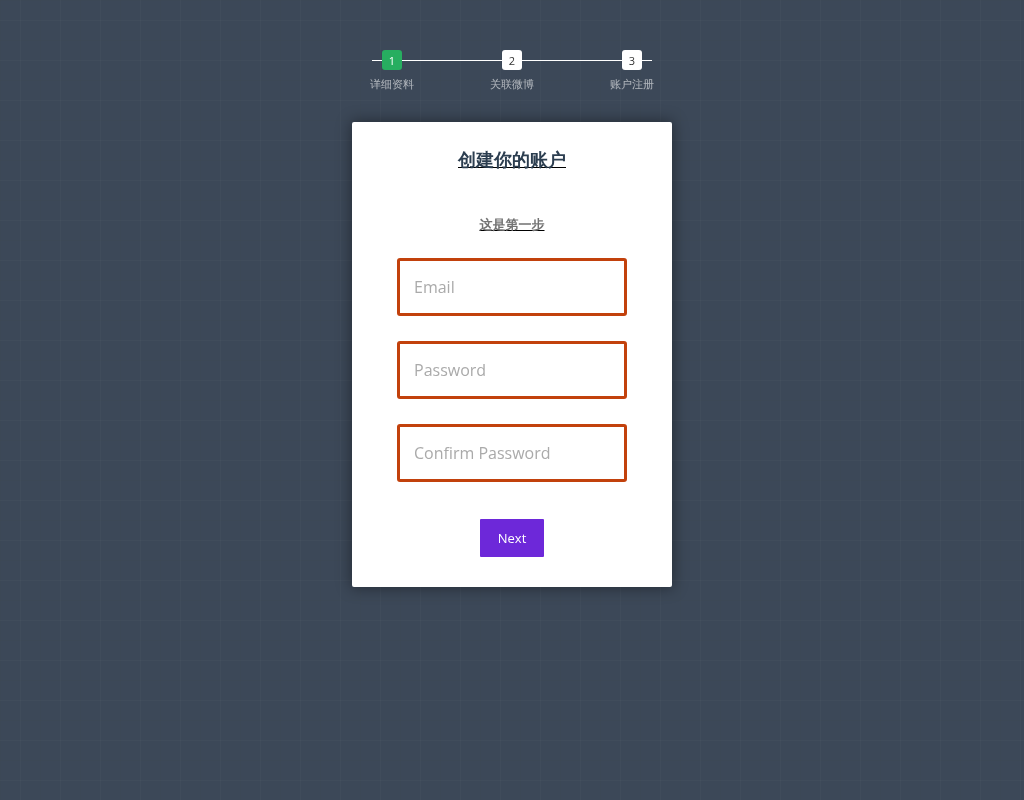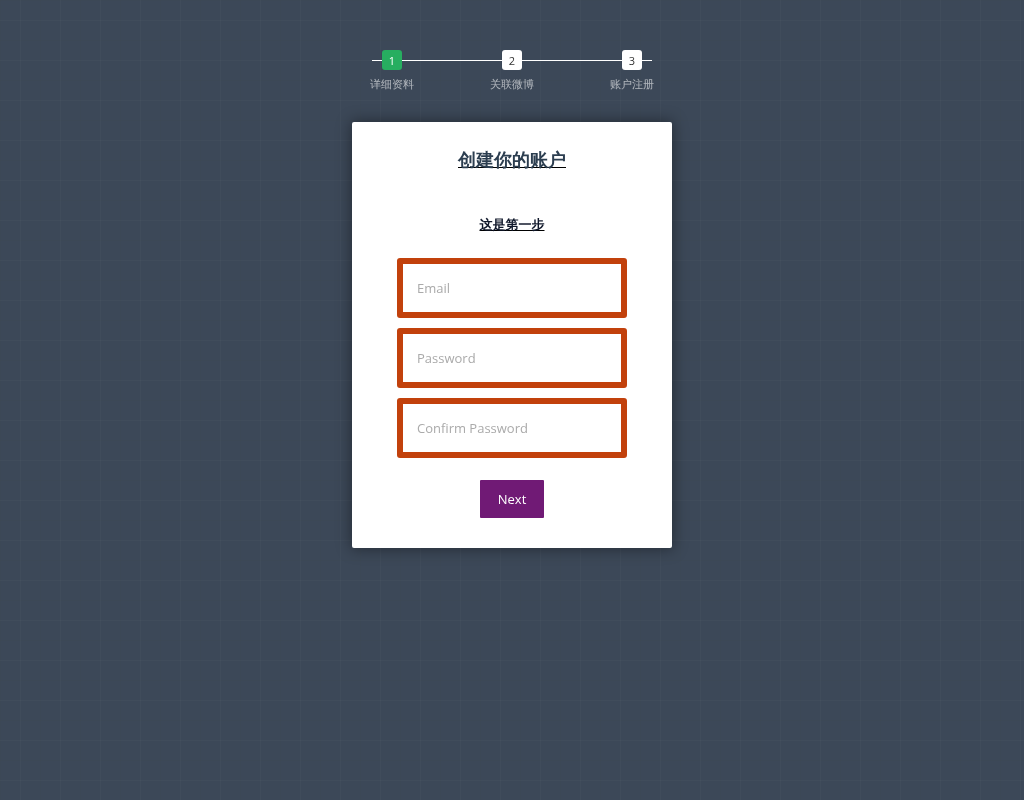--- a/index.html
+++ b/index.html
@@ -104,46 +104,46 @@
 
     .fs-title {
       font-size: 18px;
       font-weight: 700;
       color: #2c3e50;
       margin-bottom: 10px;
     }
 
     .fs-subtitle {
       font-size: 13px;
-      color: #0f172a;
+      color: #737373;
       margin-bottom: 24px;
       margin-top: 43px;
     }
 
     .field-wrap {
       padding: 0 15px;
     }
 
     .input {
       width: 100%;
       padding: 15px 14px;
-      border: 6px solid #c2410c;
+      border: 3px solid #c2410c;
       border-radius: 3px;
-      font-size: 13px;
+      font-size: 16px;
       color: #2c3e50;
-      margin-bottom: 10px;
+      margin-bottom: 25px;
       font-family: inherit;
     }
 
     .input::placeholder {
       color: #aaa;
     }
 
     .action-btn {
-      background: #701a75;
+      background: #6d28d9;
       color: #fff;
       border: none;
       border-radius: 1px;
       padding: 10px 18px;
       font-size: 13px;
       cursor: pointer;
       margin-top: 12px;
       font-family: inherit;
     }
   </style>

